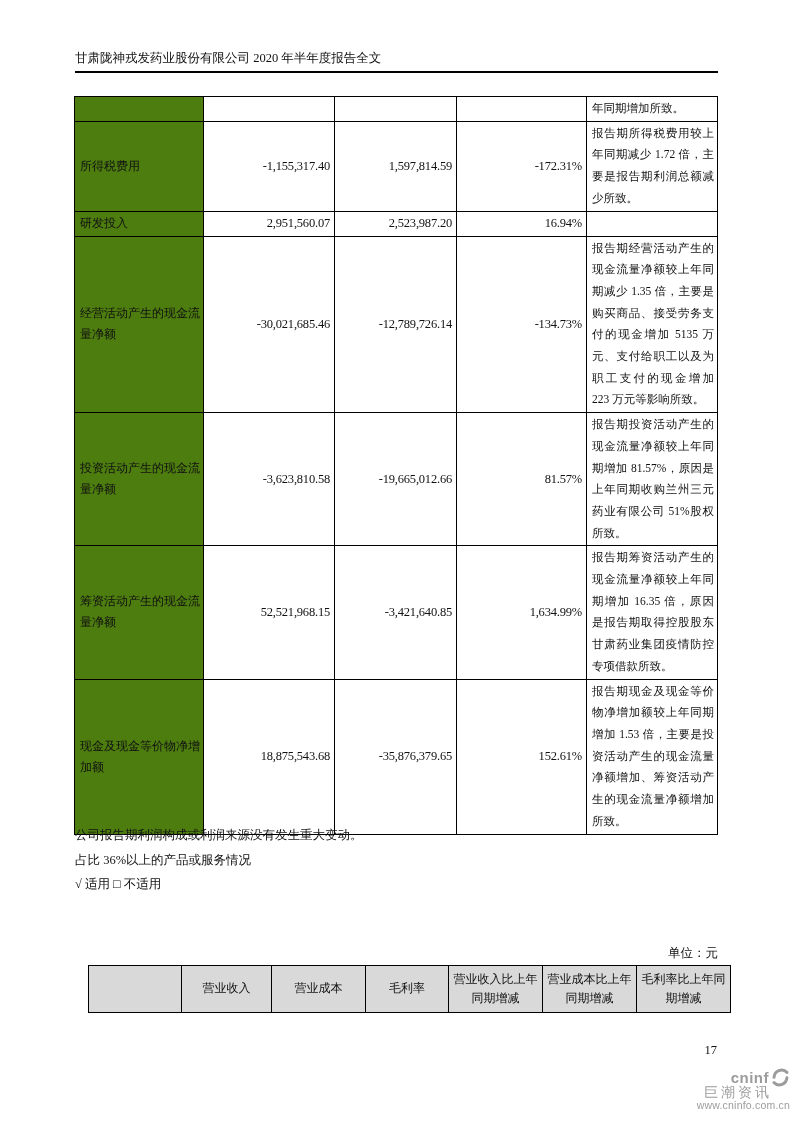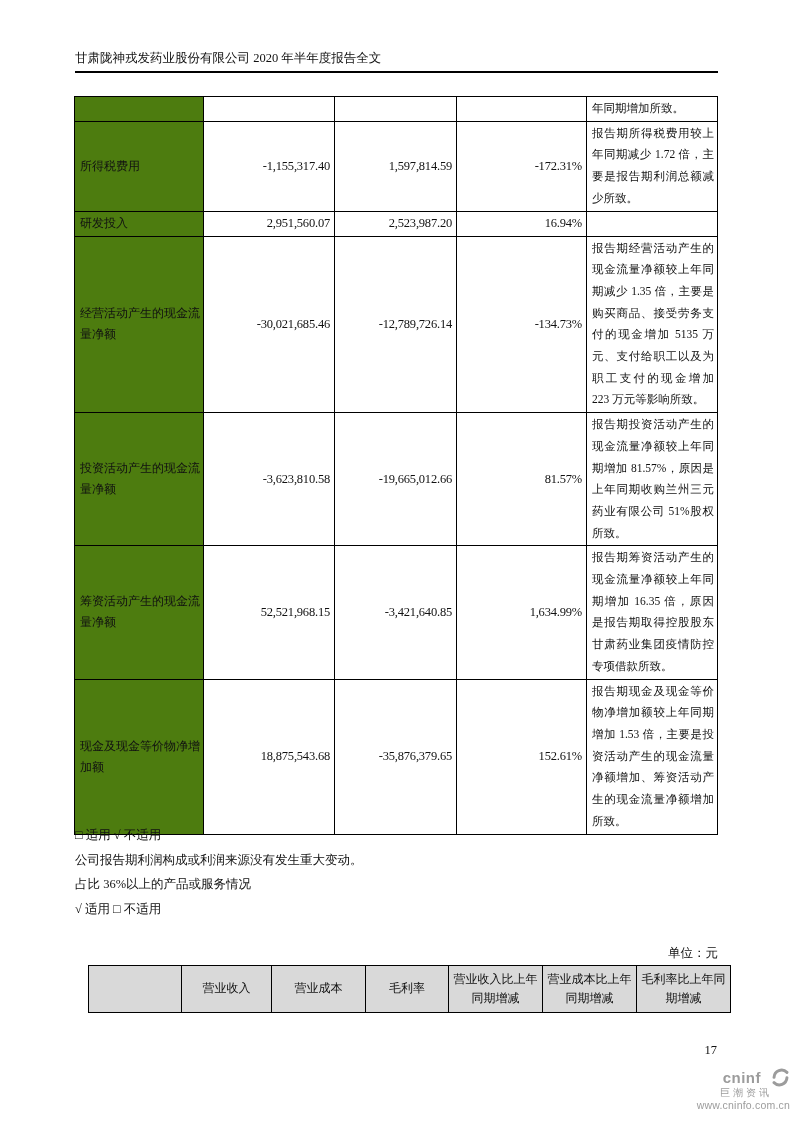--- a/index.html
+++ b/index.html
@@ -121,32 +121,32 @@
     right: 3px;
     top: 1068px;
     width: 150px;
     color: #9c9c9c;
     text-align: right;
   }
   .cninfo-top {
     display: flex;
     align-items: center;
     justify-content: flex-end;
-    gap: 10px;
+    gap: 2px;
   }
   .cninfo-brand {
     font-family: "Liberation Sans", "DejaVu Sans", sans-serif;
     font-weight: bold;
     font-size: 15px;
     letter-spacing: 0.5px;
     line-height: 15px;
   }
   .cninfo-swirl { width: 19px; height: 19px; }
   .cninfo-cn {
-    font-size: 10px;
+    font-size: 14px;
     letter-spacing: 3px;
     line-height: 10px;
     margin-right: 18px;
     margin-top: 1px;
   }
   .cninfo-url {
     font-family: "Liberation Sans", "DejaVu Sans", sans-serif;
     font-size: 10.5px;
     line-height: 13px;
     margin-top: 1px;
@@ -217,21 +217,20 @@
         <td class="c-label">现金及现金等价物净增加额</td>
         <td class="c-num">18,875,543.68</td>
         <td class="c-num">-35,876,379.65</td>
         <td class="c-num">152.61%</td>
         <td class="c-remark">报告期现金及现金等价物净增加额较上年同期增加 1.53 倍，主要是投资活动产生的现金流量净额增加、筹资活动产生的现金流量净额增加所致。</td>
       </tr>
     </tbody>
   </table>
 
   <div class="paras">
-    <p>□ 适用 √ 不适用</p>
     <p>公司报告期利润构成或利润来源没有发生重大变动。</p>
     <p>占比 36%以上的产品或服务情况</p>
     <p>√ 适用 □ 不适用</p>
   </div>
 
   <div class="unit-label">单位：元</div>
 
   <table class="tbl2">
     <colgroup>
       <col style="width:93px">

